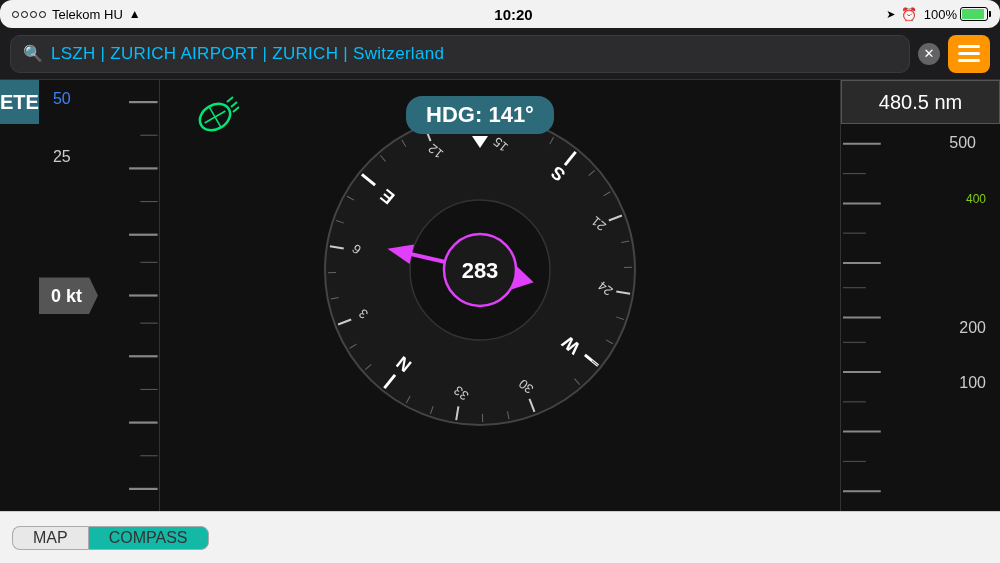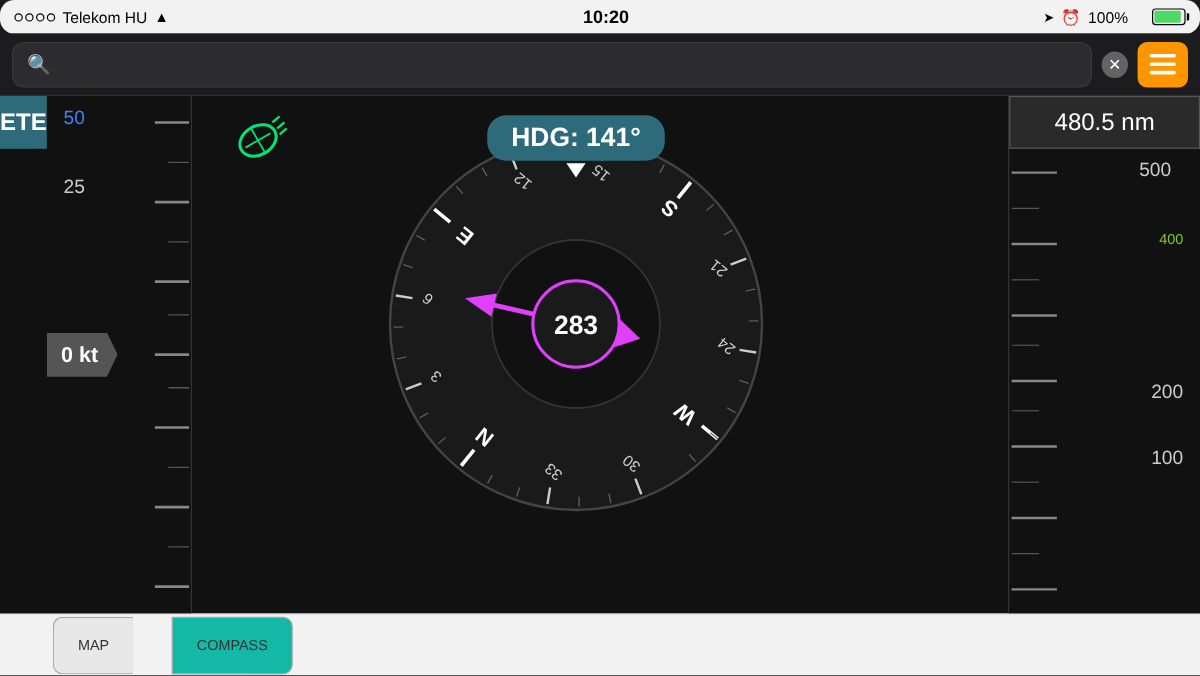--- a/index.html
+++ b/index.html
@@ -26,21 +26,21 @@
       color: #000;
       border-radius: 12px;
     }
     .status-left { display: flex; align-items: center; gap: 6px; }
     .status-center { font-weight: 600; font-size: 15px; }
     .status-right { display: flex; align-items: center; gap: 6px; font-size: 13px; }
     .signal-dots { display: flex; gap: 2px; }
     .dot { width: 7px; height: 7px; border-radius: 50%; background: #000; }
     .dot.empty { background: transparent; border: 1.5px solid #000; }
     .wifi-icon { font-size: 12px; }
-    .battery-container { display: flex; align-items: center; gap: 20px; }
+    .battery-container { display: flex; align-items: center; gap: 3px; }
     .battery { width: 28px; height: 14px; border: 1.5px solid #000; border-radius: 3px; position: relative; display: flex; align-items: center; padding: 1px; }
     .battery::after { content: ''; width: 2px; height: 6px; background: #000; position: absolute; right: -4px; top: 50%; transform: translateY(-50%); border-radius: 0 1px 1px 0; }
     .battery-fill { height: 100%; width: 90%; background: #4cd964; border-radius: 1px; }
     .location-icon { font-size: 11px; }
 
     
     .search-bar {
       width: 100%;
       height: 52px;
       background: #1c1c1e;
@@ -229,32 +229,31 @@
       height: 52px;
       background: #f2f2f2;
       display: flex;
       align-items: center;
       justify-content: flex-start;
       padding: 8px 12px;
       gap: 0;
       border-top: 1px solid #ccc;
     }
     .tab-btn {
-      height: 48px;
+      height: 24px;
       padding: 0 20px;
       border: 1.5px solid #aaa;
       background: #e8e8e8;
-      font-size: 12px;
+      font-size: 16px;
       font-weight: 500;
       color: #333;
       cursor: pointer;
       display: flex;
       align-items: center;
       justify-content: center;
-      margin-left: 32px;
     }
     .tab-btn:first-child { border-radius: 8px 0 0 8px; border-right: none; }
     .tab-btn:last-child { border-radius: 0 8px 8px 0; background: #14b8a6; }
   </style>
 </head>
 <body>
 
 <div class="status-bar">
   <div class="status-left">
     <div class="signal-dots">
@@ -275,20 +274,21 @@
       <div class="battery">
         <div class="battery-fill"></div>
       </div>
     </div>
   </div>
 </div>
 
 <div class="search-bar">
   <div class="search-input-container">
     <span class="search-icon-sym">🔍</span>
+    <span class="search-text">LSZH | ZURICH AIRPORT | ZURICH | Switzerland</span>
   </div>
   <button class="clear-btn">✕</button>
   <button class="menu-btn">
     <div class="menu-line"></div>
     <div class="menu-line"></div>
     <div class="menu-line"></div>
   </button>
 </div>
 
 <div class="main-content">

